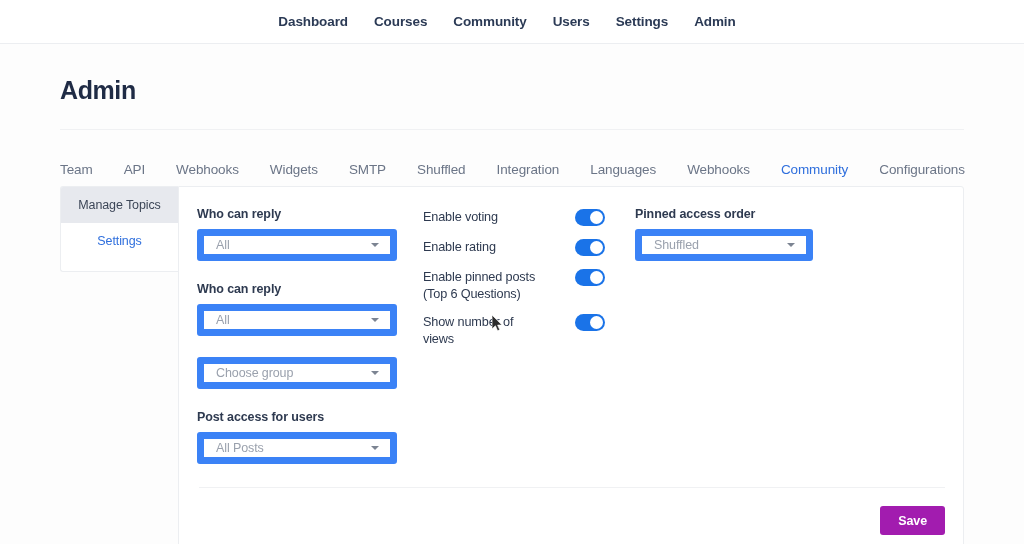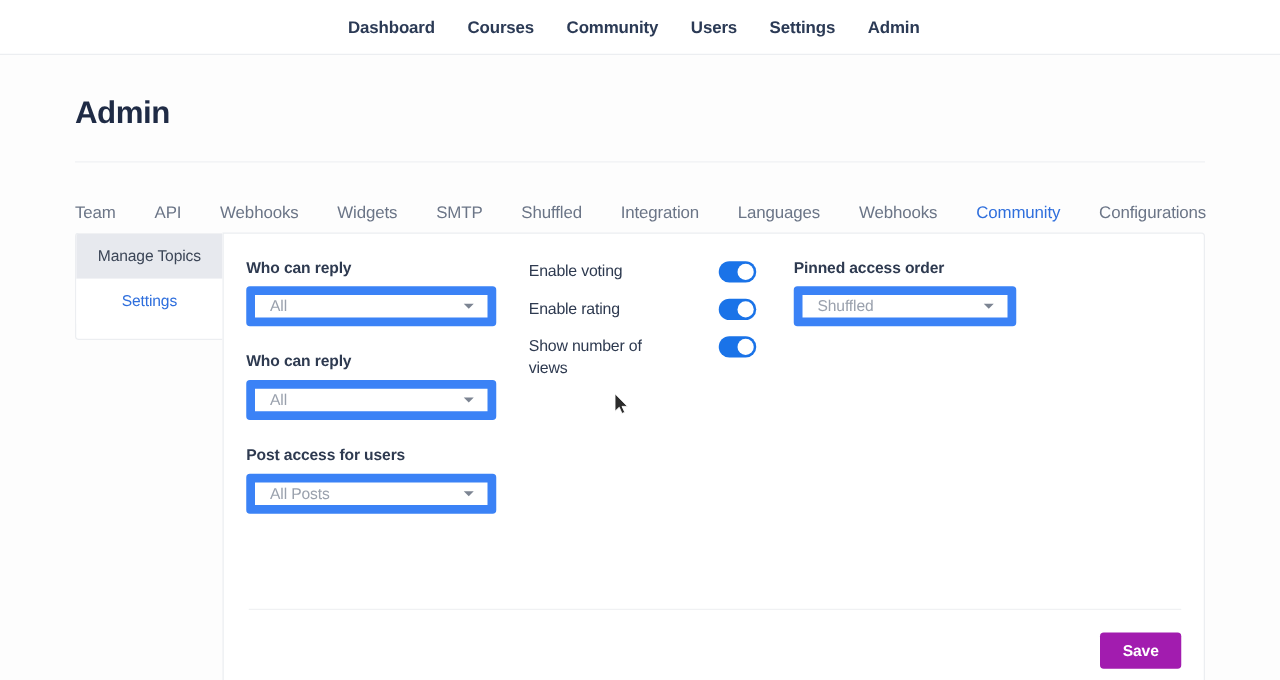--- a/index.html
+++ b/index.html
@@ -323,20 +323,24 @@
 
           <div class="field">
             <div class="field-label">Who can reply</div>
             <div class="select">
               <span class="select-value">All</span>
               <span class="caret"></span>
             </div>
           </div>
 
           <div class="field">
+            <div class="select">
+              <span class="select-value">Choose group</span>
+              <span class="caret"></span>
+            </div>
           </div>
 
           <div class="field">
             <div class="field-label">Post access for users</div>
             <div class="select">
               <span class="select-value">All Posts</span>
               <span class="caret"></span>
             </div>
           </div>
 
@@ -351,20 +355,26 @@
               </div>
           </div>
 
           <div class="toggle-row">
             <div class="toggle-label">Enable rating</div>
             <div class="switch">
                 <span class="knob"></span>
               </div>
           </div>
 
+          <div class="toggle-row">
+            <div class="toggle-label">Enable pinned posts<br>(Top 6 Questions)</div>
+            <div class="switch">
+                <span class="knob"></span>
+              </div>
+          </div>
 
           <div class="toggle-row">
             <div class="toggle-label">Show number of views</div>
             <div class="switch">
                 <span class="knob"></span>
               </div>
           </div>
 
         </div>
 

